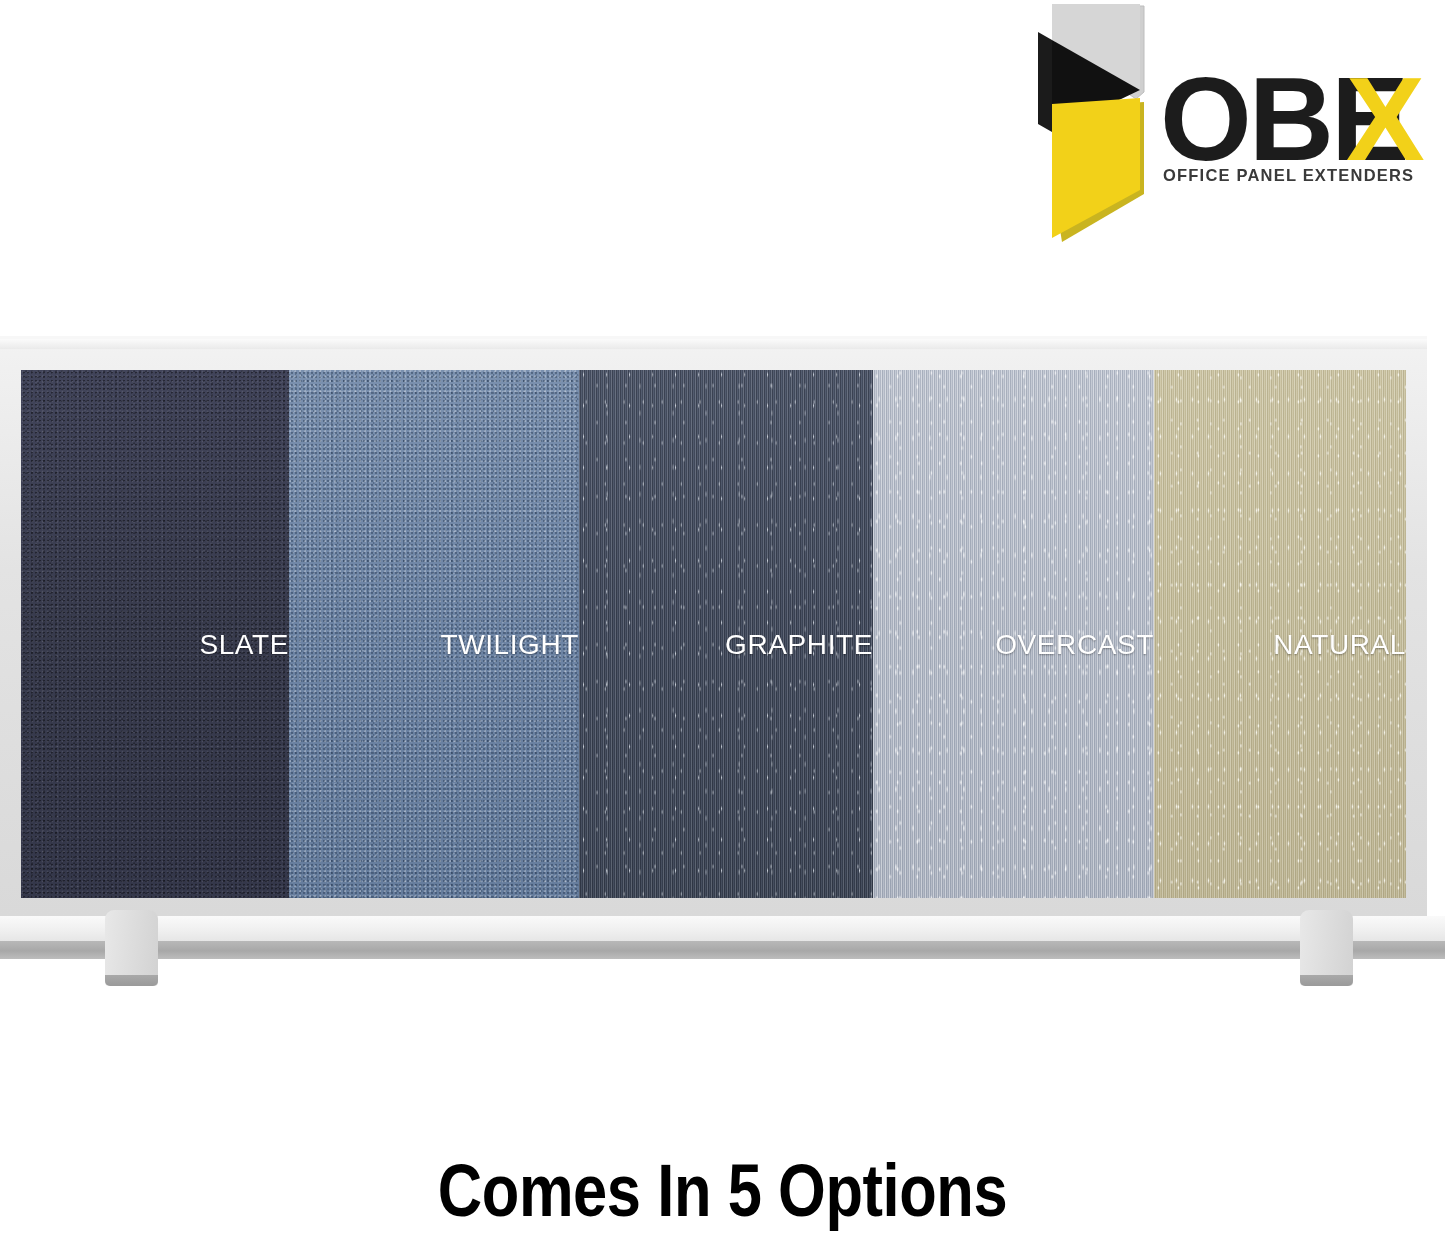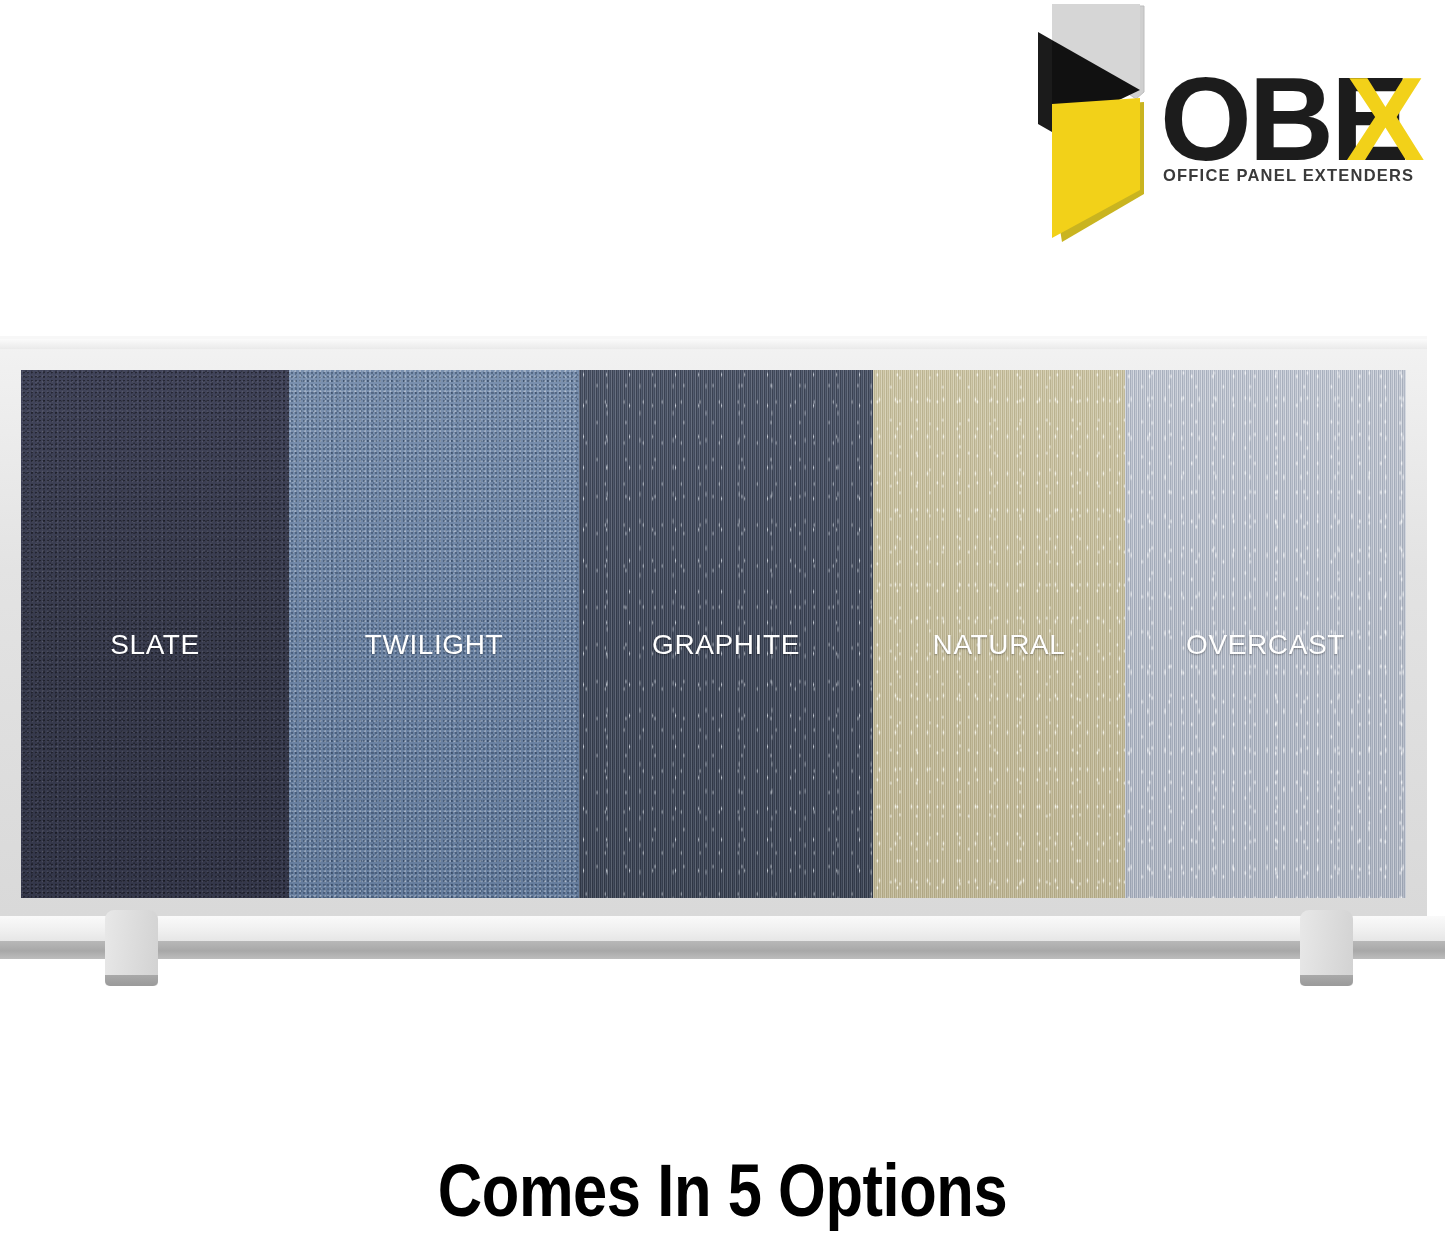--- a/index.html
+++ b/index.html
@@ -119,21 +119,21 @@
   }
   .swatch-tex {
     position: absolute;
     inset: 0;
   }
   .swatch-label {
     position: absolute;
     left: 0;
     right: 0;
     top: 259px;
-    text-align: center;
+    text-align: right;
     color: #ffffff;
     font-family: "Liberation Sans", sans-serif;
     font-weight: 400;
     font-size: 28px;
     letter-spacing: 0.6px;
     text-shadow: 0 1px 2px rgba(0,0,0,.35);
     white-space: nowrap;
     z-index: 4;
   }
 
@@ -309,30 +309,30 @@
       <div class="swatch" style="width:290px">
         <div class="swatch-tex tex-twilight"></div>
         <div class="swatch-label">TWILIGHT</div>
       </div>
 
       <div class="swatch" style="width:294px">
         <div class="swatch-tex tex-graphite"></div>
         <div class="swatch-label">GRAPHITE</div>
       </div>
 
+      <div class="swatch" style="width:281px">
+        <div class="swatch-tex tex-overcast"></div>
+        <div class="swatch-label">OVERCAST</div>
+      </div>
+
       <div class="swatch" style="width:252px">
         <div class="swatch-tex tex-natural"></div>
         <div class="swatch-label">NATURAL</div>
       </div>
 
-      <div class="swatch" style="width:281px">
-        <div class="swatch-tex tex-overcast"></div>
-        <div class="swatch-label">OVERCAST</div>
-      </div>
-
     </div>
   </div>
 
   <div id="bottom-rail-light"></div>
   <div id="bottom-rail-dark"></div>
 
   <div class="panel-foot" id="foot-left"></div>
   <div class="panel-foot" id="foot-right"></div>
 
 </div>

